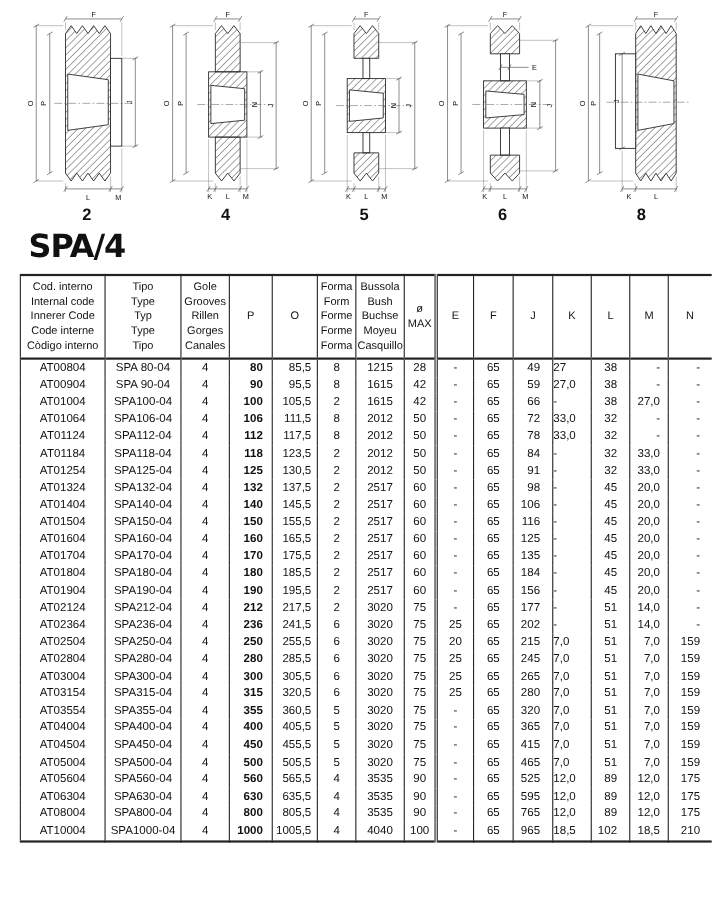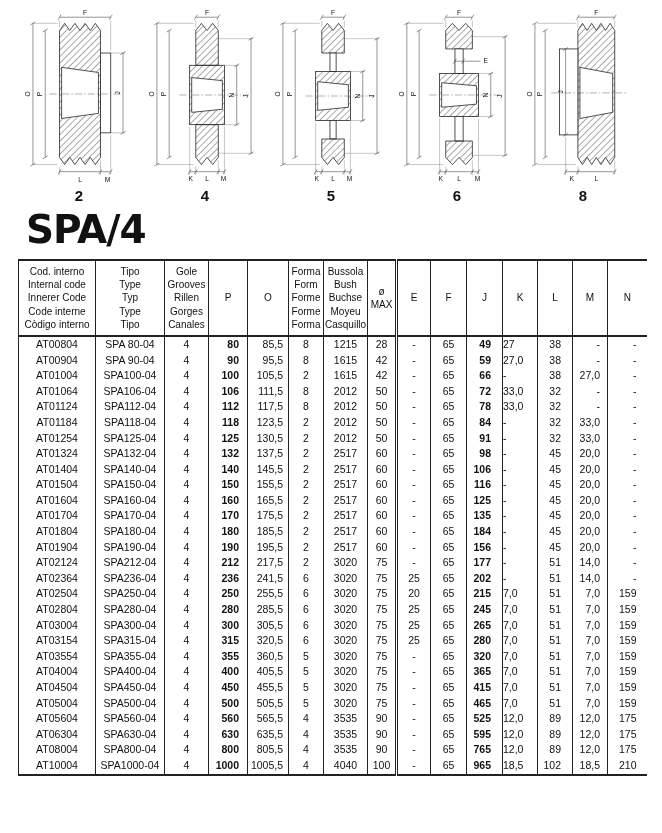--- a/index.html
+++ b/index.html
@@ -12,37 +12,37 @@
   .fig svg{display:block;margin:0 auto;}
   .fig-num{text-align:center;font-weight:bold;font-size:15px;margin-top:3px;}
   .hs{stroke:#2b2b2b;stroke-width:.8;}
   .wh{fill:#fff;stroke:#2b2b2b;stroke-width:.8;}
   .dim{stroke:#444;stroke-width:.55;fill:none;}
   .ext{stroke:#777;stroke-width:.4;fill:none;}
   .cl{stroke:#555;stroke-width:.45;fill:none;stroke-dasharray:7 2 1.5 2;}
   .dl{font-size:6.5px;fill:#111;font-family:"Liberation Sans",sans-serif;}
 
   
-  .title{font-family:"DejaVu Sans",sans-serif;font-size:39px;font-weight:bold;
+  .title{font-family:"DejaVu Sans",sans-serif;font-size:29px;font-weight:bold;
          letter-spacing:-1px;margin:6px 0 10px 26px;line-height:1;}
 
   
   .spec{border-collapse:collapse;table-layout:fixed;width:628px;margin:0 16px 0 18px;
         border-top:2px solid #222;border-bottom:2px solid #222;border-left:1px solid #222;}
   .spec th{border-left:1px solid #222;border-bottom:2px solid #222;
            font-weight:normal;font-size:10px;line-height:1.32;white-space:pre-line;
            text-align:center;vertical-align:middle;padding:4px 1px;}
   .spec td{border-left:1px solid #222;font-size:10.5px;height:15.6px;line-height:15.6px;
            padding:0;white-space:nowrap;overflow:hidden;}
   .spec th:first-child,.spec td:first-child{border-left:none;}
   .spec th:nth-child(9),.spec td:nth-child(9){border-left:3px double #222;}
   .c0,.c1,.c2,.c5,.c6,.c7,.c8,.c9{text-align:center;}
   .c3{text-align:right;padding-right:8px !important;font-weight:bold;}
   .c4{text-align:right;padding-right:5px !important;}
-  .c10{text-align:right;padding-right:11px !important;font-weight:bold;}
+  .c10{text-align:right;padding-right:11px !important;}
   .c11{text-align:left;padding-right:7px !important;}
   .c12{text-align:right;padding-right:11px !important;}
   .c13{text-align:right;padding-right:7px !important;}
   .c14{text-align:right;padding-right:10px !important;}
 </style>
 </head>
 <body>
 
 <div class="page">
 

